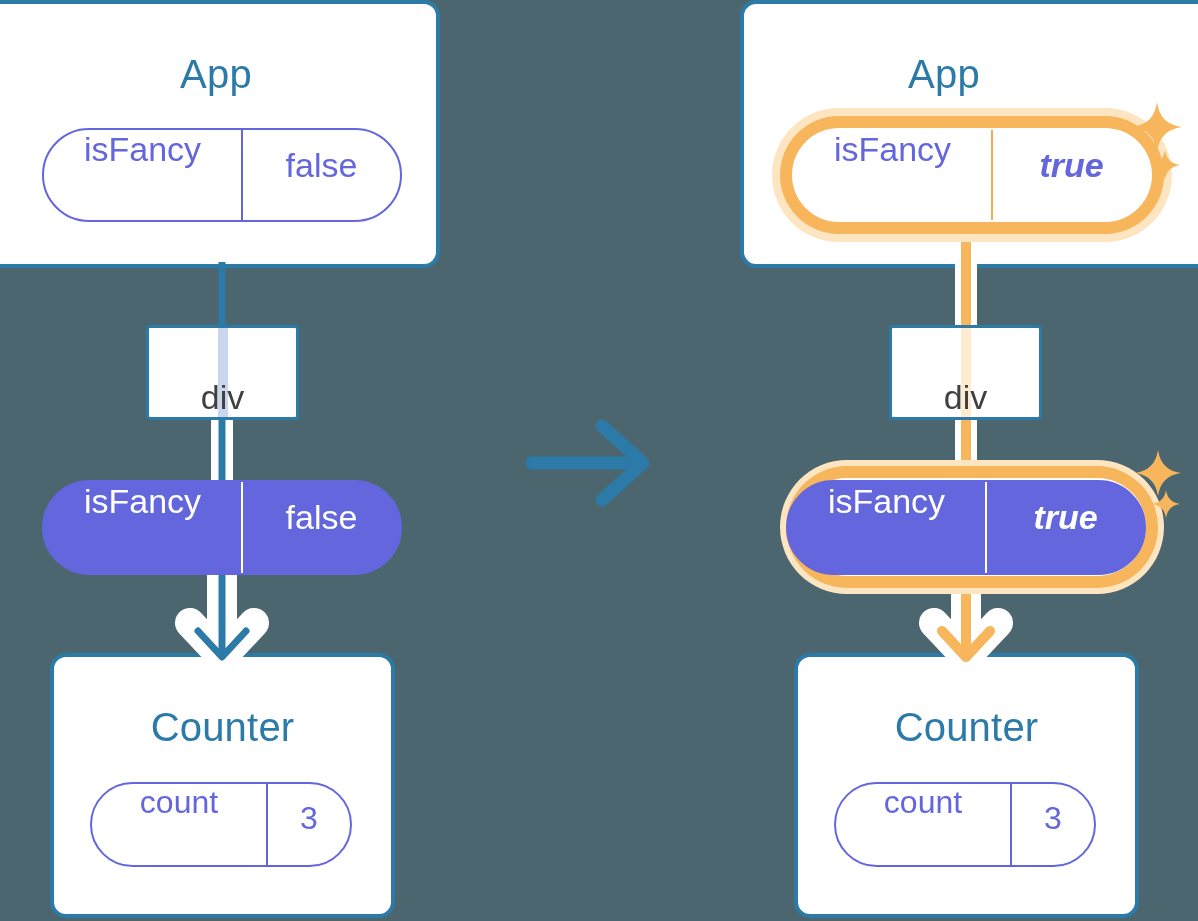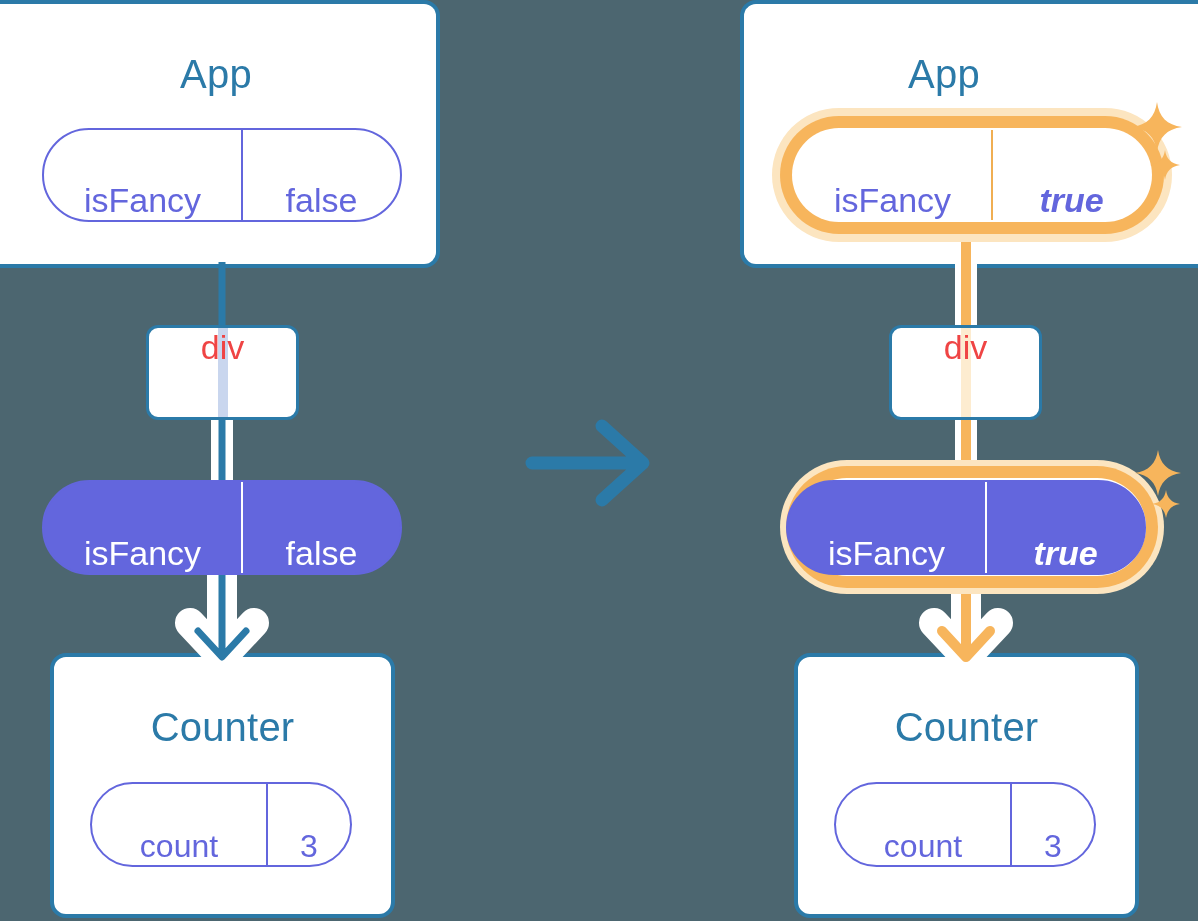--- a/index.html
+++ b/index.html
@@ -37,67 +37,67 @@
     text-align: center;
     color: #2b7aa8;
     font-size: 40px;
     letter-spacing: .2px;
   }
   
   .divbox {
     position: absolute;
     background: #ffffff;
     border: 3px solid #2b7aa8;
-    border-radius: 12px;
+    border-radius: 4px;
     box-sizing: border-box;
     display: flex;
-    align-items: flex-start;
+    align-items: flex-end;
     justify-content: center;
-    color: #ef4444;
+    color: #404040;
     font-size: 34px;
     z-index: 8;
   }
   .divbox .divlabel { position: relative; z-index: 3; }
   .div-thru {
     position: absolute;
     top: 0; bottom: 0;
     left: 50%;
     width: 10px;
     margin-left: -5px;
     z-index: 1;
   }
   .div-thru.blue   { background: #c9d6ee; }
   .div-thru.orange { background: #fdecd0; }
 
   
   .pill {
     position: absolute;
     box-sizing: border-box;
     display: flex;
-    align-items: flex-end;
+    align-items: flex-start;
     z-index: 10;
   }
   .pill-outline {
     border: 2.5px solid #6366dd;
     border-radius: 999px;
     background: #ffffff;
   }
   .pill-filled {
     background: #6366dd;
     border-radius: 999px;
     border: 2.5px solid #6366dd;
   }
   .pill .cell {
     display: flex;
     align-items: center;
     justify-content: center;
     flex: 1 1 auto;
     white-space: nowrap;
   }
-  .pill .cell.value { flex: 0 0 auto; }
+  .pill .cell.value { flex: 0 0 auto; margin-top: 16px; }
   .pill-outline .cell { color: #6366dd; }
   .pill-filled  .cell { color: #ffffff; }
   .pill .divider {
     flex: 0 0 auto;
     width: 2px;
     align-self: stretch;
   }
   .pill-outline .divider { background: #6366dd; }
   .pill-filled  .divider { background: #ffffff; }
   .pill-outline.hl .divider { background: #f0ae52; }

